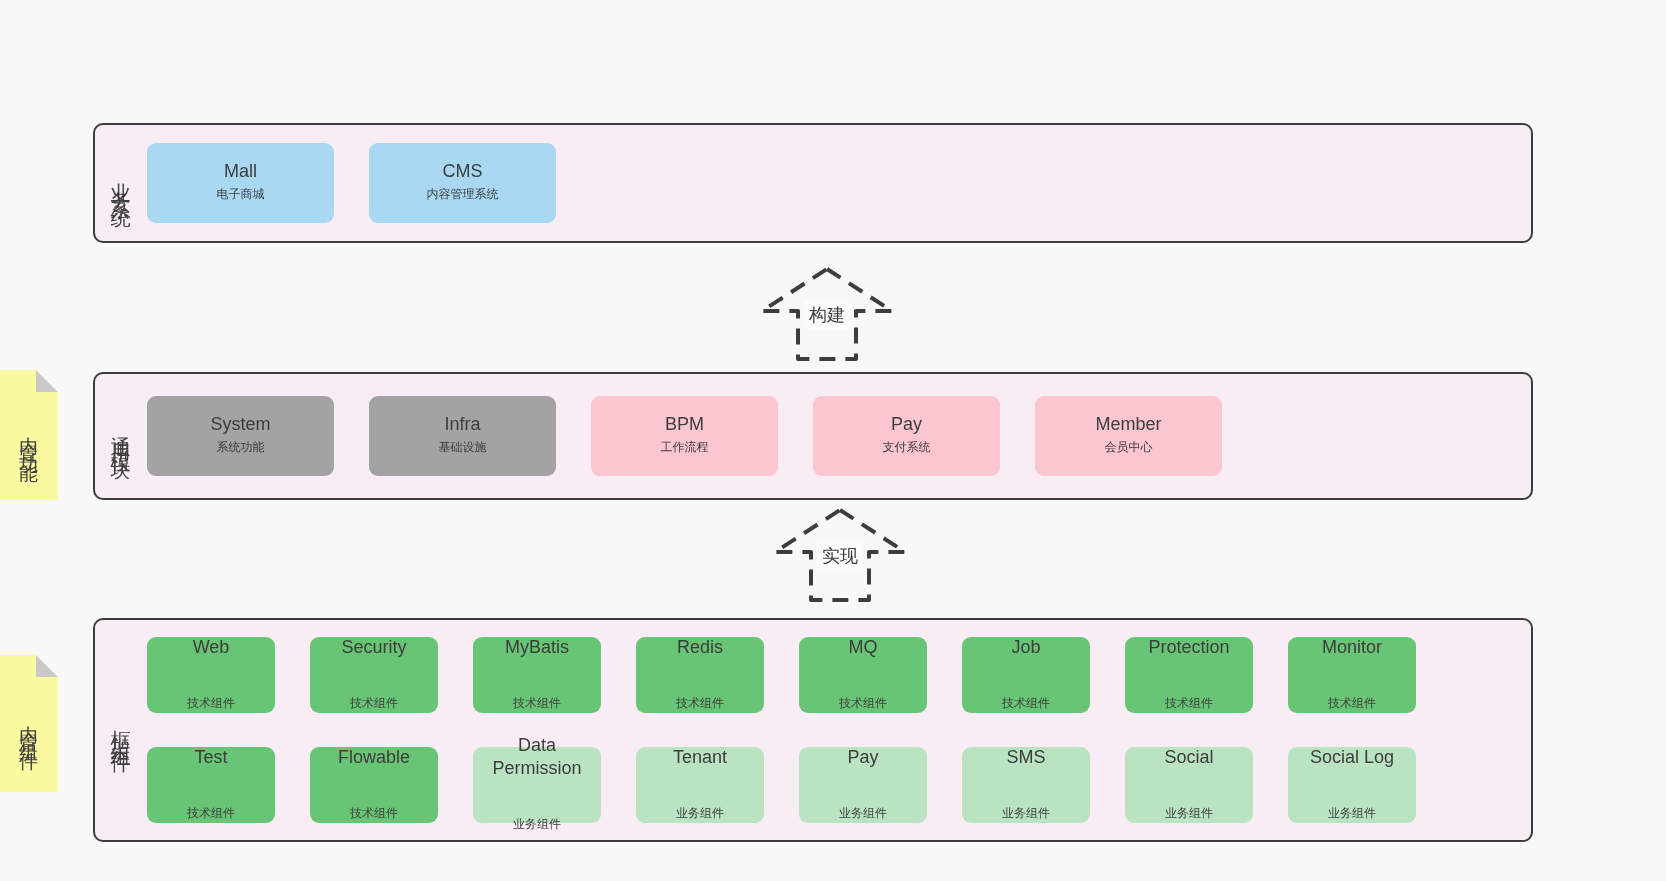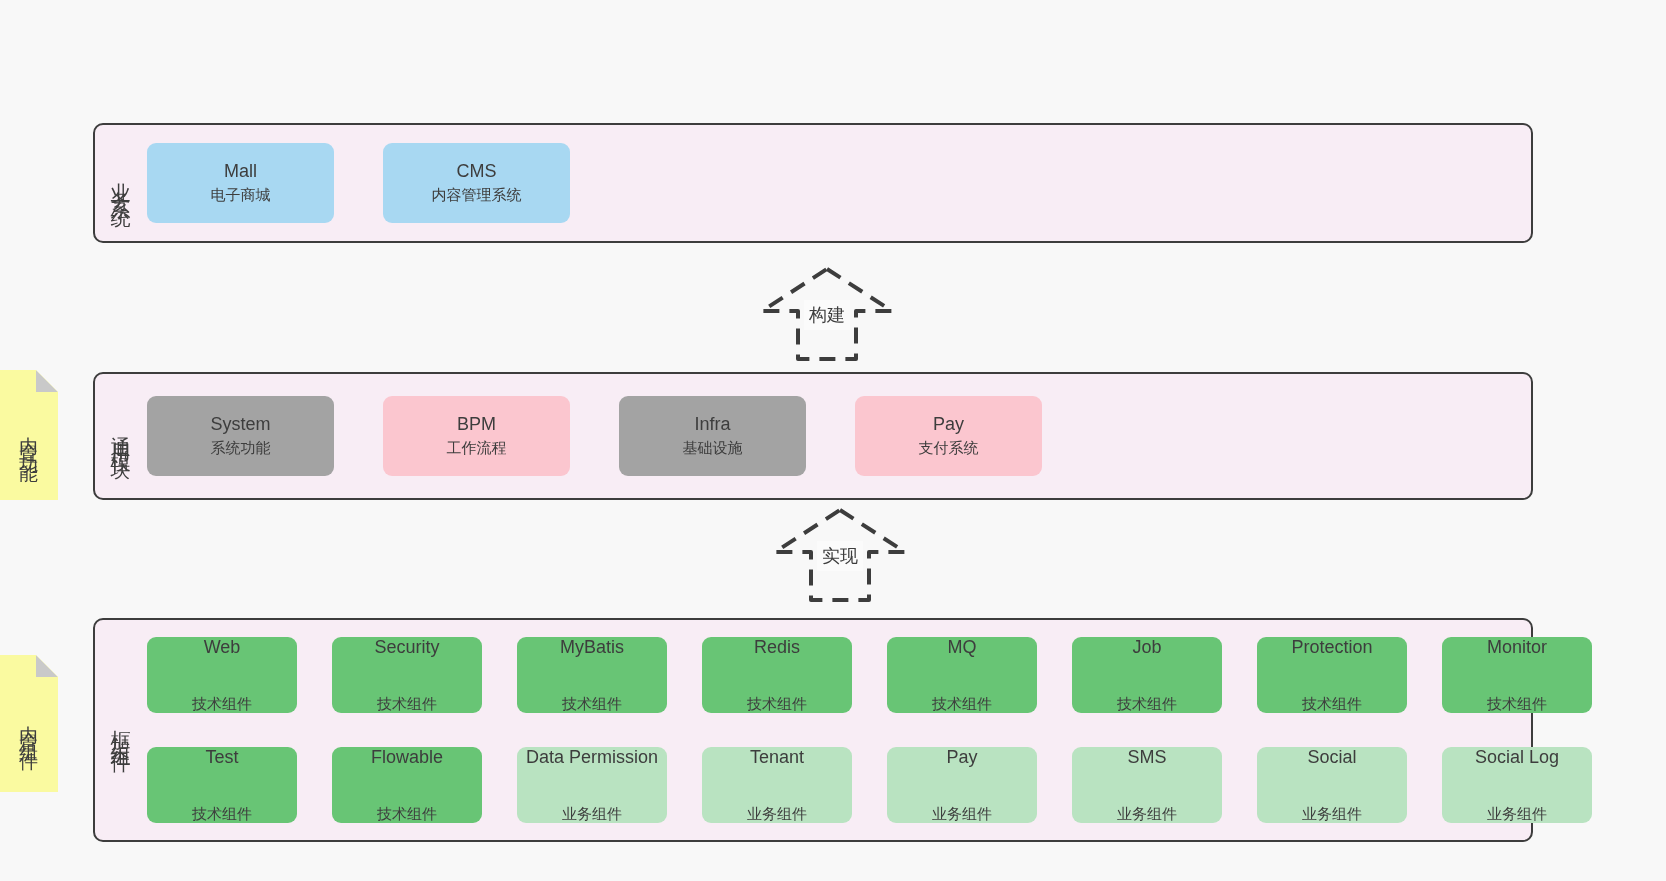--- a/index.html
+++ b/index.html
@@ -28,31 +28,31 @@
     display:flex;align-items:stretch;z-index:2;
   }
   .layer-business{top:123px;height:120px;}
   .layer-modules{top:372px;height:128px;}
   .layer-components{top:618px;height:224px;}
   .layer-label{
     width:52px;flex:0 0 52px;display:flex;align-items:center;justify-content:center;
     writing-mode:vertical-rl;text-orientation:upright;
     font-size:20px;letter-spacing:8px;line-height:1;
   }
-  .row{display:flex;gap:49px;align-items:center;}
+  .row{display:flex;gap:35px;align-items:center;}
   .rows-col{display:flex;flex-direction:column;gap:34px;justify-content:center;}
   .rows-col .row{gap:35px;}
   .box{
     width:187px;height:80px;border-radius:9px;
     display:flex;flex-direction:column;justify-content:center;align-items:center;
     text-align:center;
   }
-  .layer-components .box{width:150px;height:76px;gap:33px;}
+  .layer-components .box{width:128px;height:76px;gap:33px;}
   .box-name{font-size:18px;line-height:23px;}
-  .box-desc{font-size:15px;line-height:23px;}
+  .box-desc{font-size:12px;line-height:23px;}
   .blue{background:#a8d8f2;}
   .red{background:#a3a3a3;}
   .pink{background:#fbc6cf;}
   .green{background:#68c575;}
   .green-light{background:#b9e3c1;}
   .arrow{position:absolute;width:150px;height:100px;z-index:0;}
   .arrow-build{left:752px;top:264px;}
   .arrow-implement{left:765px;top:505px;}
   .arrow-label{
     position:absolute;top:36px;left:50%;transform:translateX(-50%);
@@ -95,31 +95,35 @@
     <div class="arrow-label">构建</div>
   </div>
 
   <section class="layer layer-modules">
     <div class="layer-label">通用模块</div>
     <div class="row">
       <div class="box red">
         <div class="box-name">System</div>
         <div class="box-desc">系统功能</div>
       </div>
+      <div class="box red">
+        <div class="box-name">Infra</div>
+        <div class="box-desc">基础设施</div>
+      </div>
       <div class="box pink">
         <div class="box-name">BPM</div>
         <div class="box-desc">工作流程</div>
       </div>
-      <div class="box red">
-        <div class="box-name">Infra</div>
-        <div class="box-desc">基础设施</div>
-      </div>
       <div class="box pink">
         <div class="box-name">Pay</div>
         <div class="box-desc">支付系统</div>
+      </div>
+      <div class="box pink">
+        <div class="box-name">Member</div>
+        <div class="box-desc">会员中心</div>
       </div>
     </div>
   </section>
 
   <div class="arrow arrow-implement">
     <svg viewBox="0 0 150 100" width="150" height="100">
       <path d="M75 5 L140 47 L104 47 L104 95 L46 95 L46 47 L10 47 Z" fill="none" stroke="#3d3d3d" stroke-width="4" stroke-dasharray="16 10" stroke-linejoin="round"></path>
     </svg>
     <div class="arrow-label">实现</div>
   </div>

